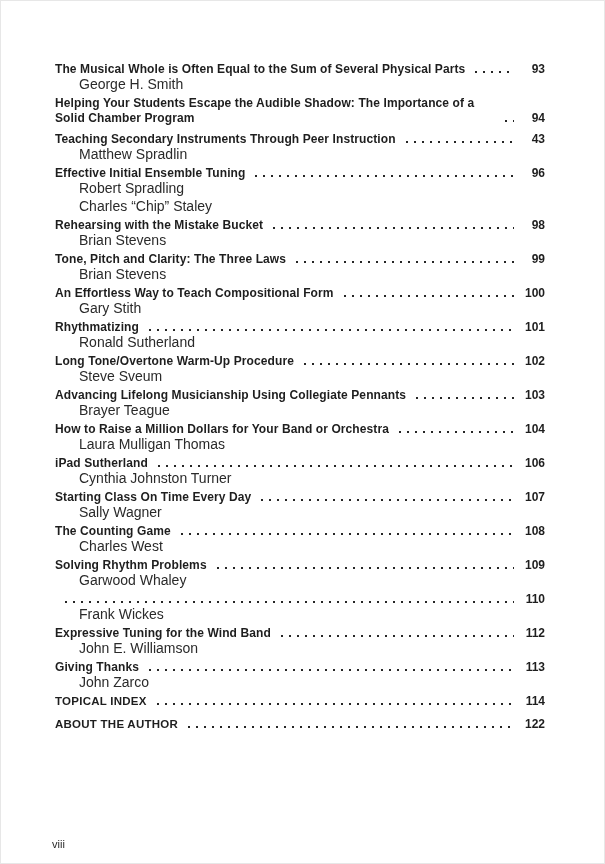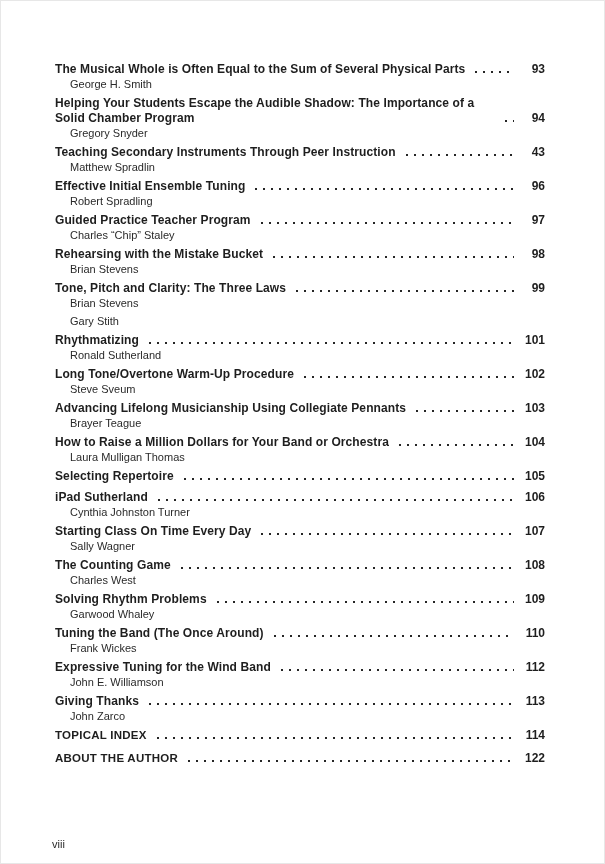--- a/index.html
+++ b/index.html
@@ -46,23 +46,23 @@
   }
   .entry-page {
     flex: 0 0 auto;
     min-width: 26px;
     text-align: right;
     font-size: 12px;
     line-height: 15px;
     font-weight: 700;
   }
   .entry-author {
-    font-size: 11px;
+    font-size: 14px;
     line-height: 12px;
-    margin: 1px 0 0 15px;
+    margin: 1px 0 0 24px;
     color: #2a2a2a;
   }
   .index-entry { margin-top: 2px; margin-bottom: 8px; }
   .index-entry .entry-title {
     font-size: 11.5px;
     letter-spacing: 0.25px;
   }
   .page-footer {
     position: absolute;
     left: 52px;
@@ -84,21 +84,20 @@
     </div>
     <div class="entry-author">George H. Smith</div>
   </div>
 
   <div class="toc-entry">
     <div class="entry-line">
       <span class="entry-title">Helping Your Students Escape the Audible Shadow: The Importance of a Solid Chamber Program</span>
       <span class="leader"></span>
       <span class="entry-page">94</span>
     </div>
-    <div class="entry-author">Gregory Snyder</div>
   </div>
 
   <div class="toc-entry">
     <div class="entry-line">
       <span class="entry-title">Teaching Secondary Instruments Through Peer Instruction</span>
       <span class="leader"></span>
       <span class="entry-page">43</span>
     </div>
     <div class="entry-author">Matthew Spradlin</div>
   </div>
@@ -106,25 +105,20 @@
   <div class="toc-entry">
     <div class="entry-line">
       <span class="entry-title">Effective Initial Ensemble Tuning</span>
       <span class="leader"></span>
       <span class="entry-page">96</span>
     </div>
     <div class="entry-author">Robert Spradling</div>
   </div>
 
   <div class="toc-entry">
-    <div class="entry-line">
-      <span class="entry-title">Guided Practice Teacher Program</span>
-      <span class="leader"></span>
-      <span class="entry-page">97</span>
-    </div>
     <div class="entry-author">Charles “Chip” Staley</div>
   </div>
 
   <div class="toc-entry">
     <div class="entry-line">
       <span class="entry-title">Rehearsing with the Mistake Bucket</span>
       <span class="leader"></span>
       <span class="entry-page">98</span>
     </div>
     <div class="entry-author">Brian Stevens</div>
@@ -133,20 +127,25 @@
   <div class="toc-entry">
     <div class="entry-line">
       <span class="entry-title">Tone, Pitch and Clarity: The Three Laws</span>
       <span class="leader"></span>
       <span class="entry-page">99</span>
     </div>
     <div class="entry-author">Brian Stevens</div>
   </div>
 
   <div class="toc-entry">
+    <div class="entry-line">
+      <span class="entry-title">An Effortless Way to Teach Compositional Form</span>
+      <span class="leader"></span>
+      <span class="entry-page">100</span>
+    </div>
     <div class="entry-author">Gary Stith</div>
   </div>
 
   <div class="toc-entry">
     <div class="entry-line">
       <span class="entry-title">Rhythmatizing</span>
       <span class="leader"></span>
       <span class="entry-page">101</span>
     </div>
     <div class="entry-author">Ronald Sutherland</div>
@@ -173,25 +172,20 @@
   <div class="toc-entry">
     <div class="entry-line">
       <span class="entry-title">How to Raise a Million Dollars for Your Band or Orchestra</span>
       <span class="leader"></span>
       <span class="entry-page">104</span>
     </div>
     <div class="entry-author">Laura Mulligan Thomas</div>
   </div>
 
   <div class="toc-entry">
-    <div class="entry-line">
-      <span class="entry-title">Selecting Repertoire</span>
-      <span class="leader"></span>
-      <span class="entry-page">105</span>
-    </div>
   </div>
 
   <div class="toc-entry">
     <div class="entry-line">
       <span class="entry-title">iPad Sutherland</span>
       <span class="leader"></span>
       <span class="entry-page">106</span>
     </div>
     <div class="entry-author">Cynthia Johnston Turner</div>
   </div>
@@ -218,21 +212,20 @@
     <div class="entry-line">
       <span class="entry-title">Solving Rhythm Problems</span>
       <span class="leader"></span>
       <span class="entry-page">109</span>
     </div>
     <div class="entry-author">Garwood Whaley</div>
   </div>
 
   <div class="toc-entry">
     <div class="entry-line">
-      <span class="entry-title">Tuning the Band (The Once Around)</span>
       <span class="leader"></span>
       <span class="entry-page">110</span>
     </div>
     <div class="entry-author">Frank Wickes</div>
   </div>
 
   <div class="toc-entry">
     <div class="entry-line">
       <span class="entry-title">Expressive Tuning for the Wind Band</span>
       <span class="leader"></span>

